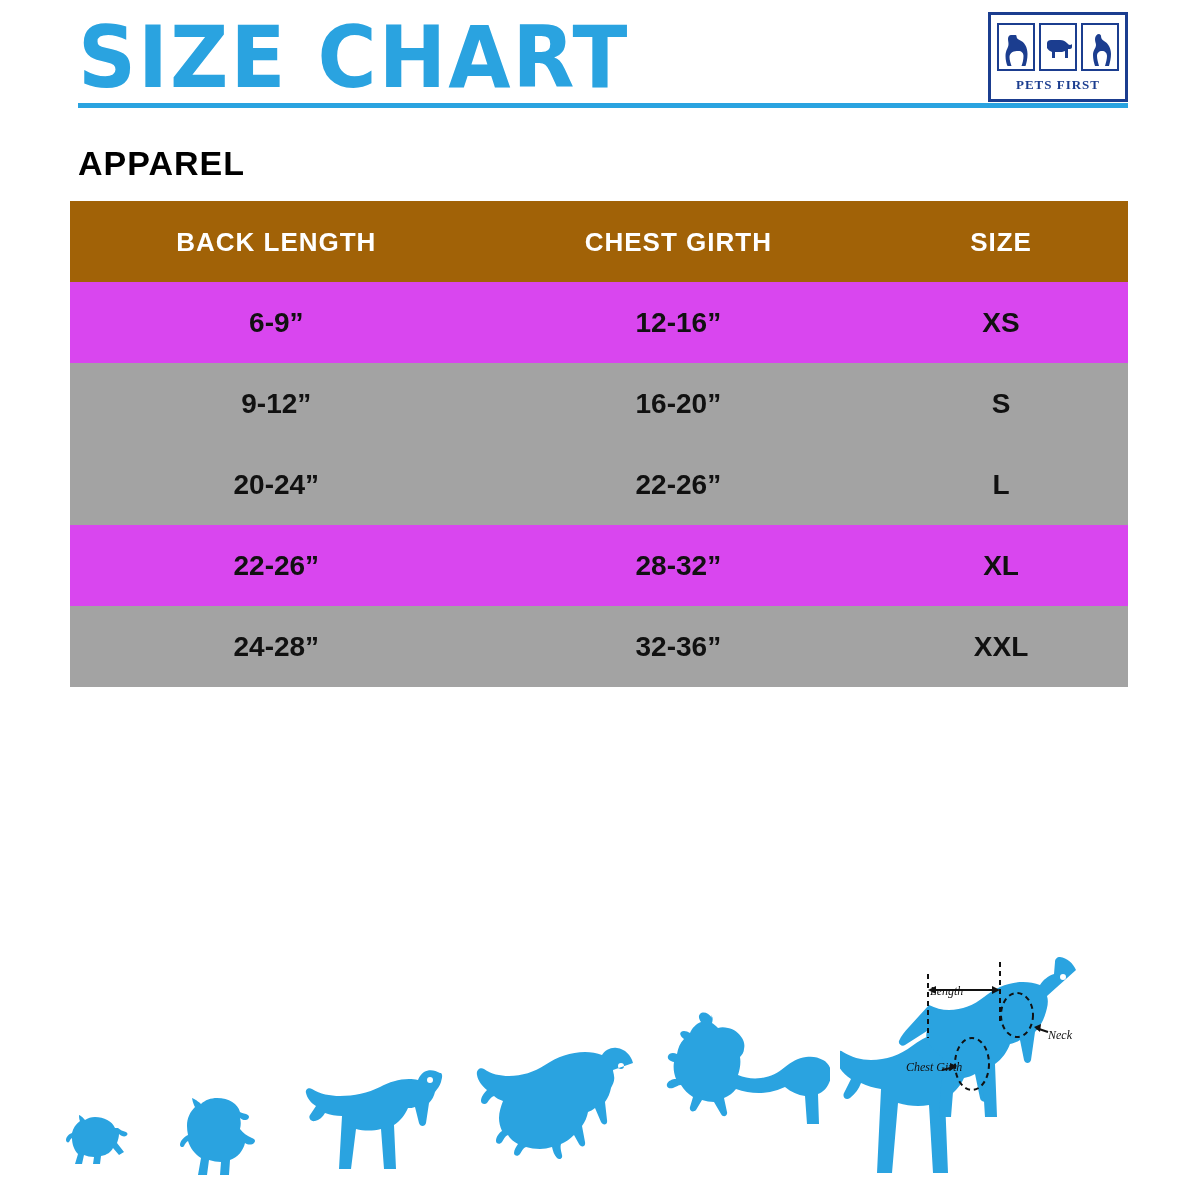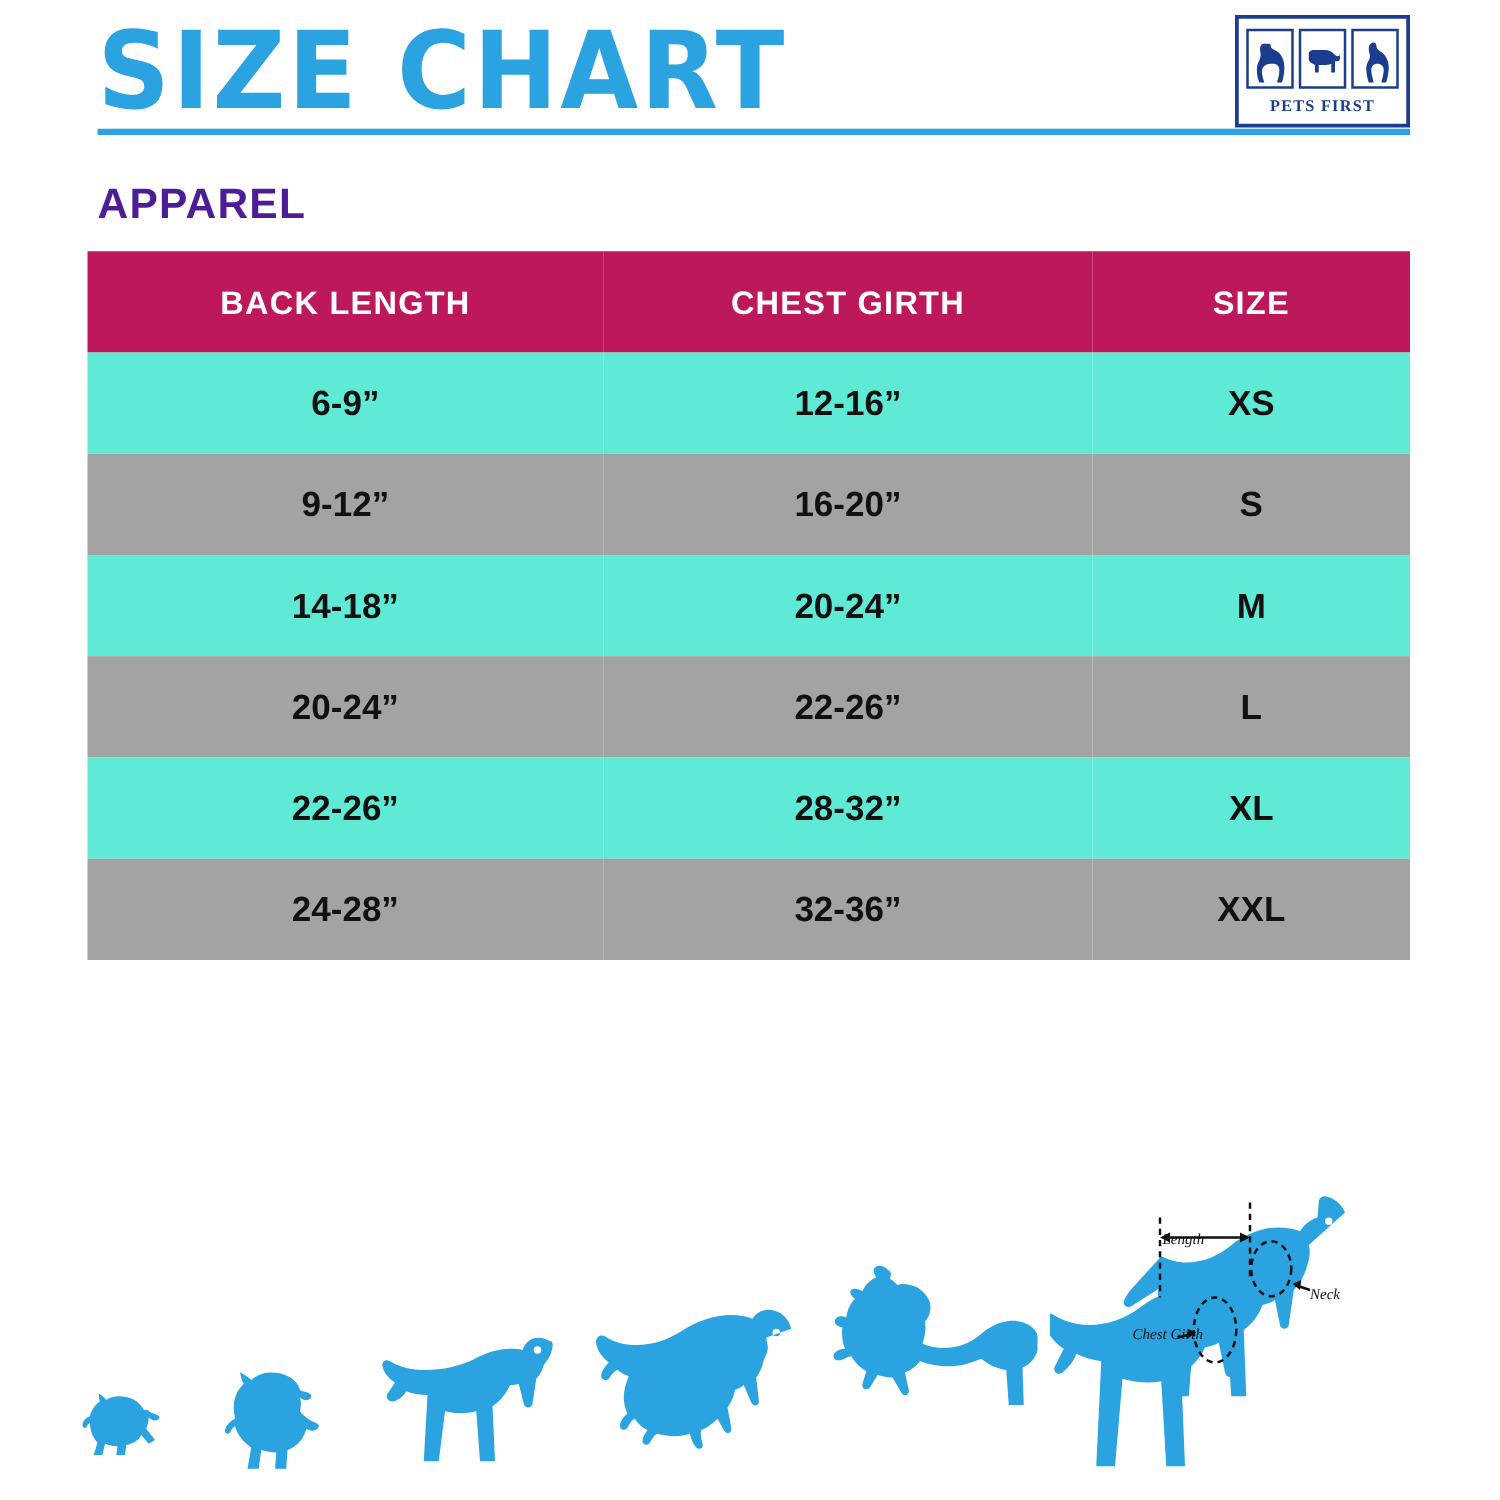--- a/index.html
+++ b/index.html
@@ -86,50 +86,50 @@
     bottom: 4px;
     height: 5px;
     background: #2aa3e0;
   }
 
   
   .section-label {
     margin: 32px 0 0 78px;
     font-size: 34px;
     font-weight: bold;
-    color: #4c1d95;
+    color: #000000;
     letter-spacing: 1px;
   }
 
   
   .table-wrap {
     margin: 18px 72px 0 70px;
   }
   table.size-table {
     width: 100%;
     border-collapse: collapse;
     table-layout: fixed;
   }
   table.size-table th {
-    background: #be185d;
+    background: #a16207;
     color: #ffffff;
     font-size: 26px;
     font-weight: bold;
     letter-spacing: 1px;
     padding: 26px 0 24px 0;
     text-align: center;
   }
   table.size-table td {
     font-size: 28px;
     font-weight: bold;
     color: #111111;
     text-align: center;
     padding: 25px 0 24px 0;
   }
-  table.size-table tr.row-dark td { background: #5eead4; }
+  table.size-table tr.row-dark td { background: #d946ef; }
   table.size-table tr.row-light td { background: #a3a3a3; }
   .col-back { width: 39%; }
   .col-chest { width: 37%; }
   .col-size { width: 24%; }
 
   
   .dogs-area {
     position: absolute;
     left: 0;
     right: 0;
@@ -217,25 +217,20 @@
         <tr class="row-dark">
           <td>6-9”</td>
           <td>12-16”</td>
           <td>XS</td>
         </tr>
         <tr class="row-light">
           <td>9-12”</td>
           <td>16-20”</td>
           <td>S</td>
         </tr>
-        <tr class="row-dark">
-          <td>14-18”</td>
-          <td>20-24”</td>
-          <td>M</td>
-        </tr>
         <tr class="row-light">
           <td>20-24”</td>
           <td>22-26”</td>
           <td>L</td>
         </tr>
         <tr class="row-dark">
           <td>22-26”</td>
           <td>28-32”</td>
           <td>XL</td>
         </tr>

